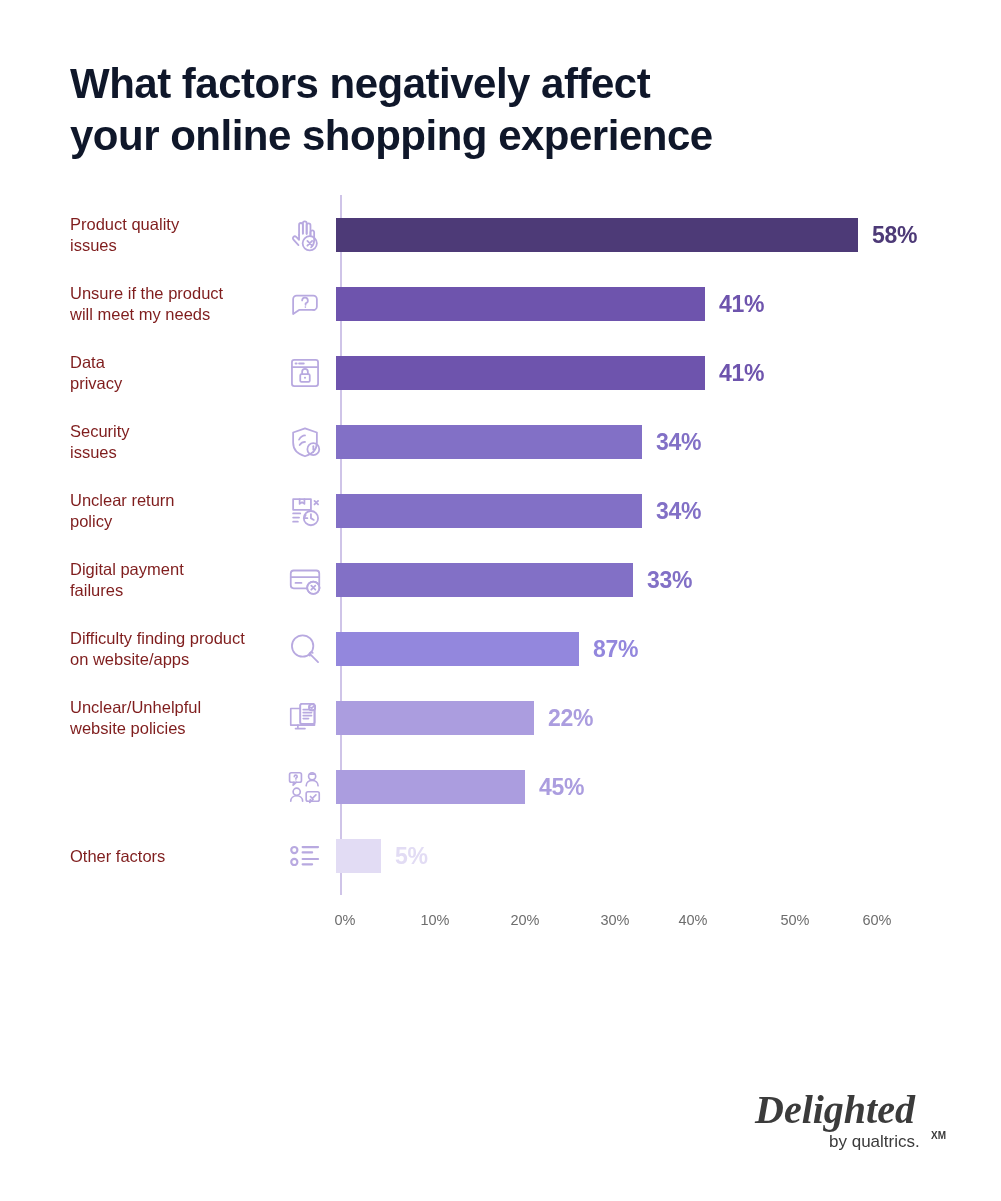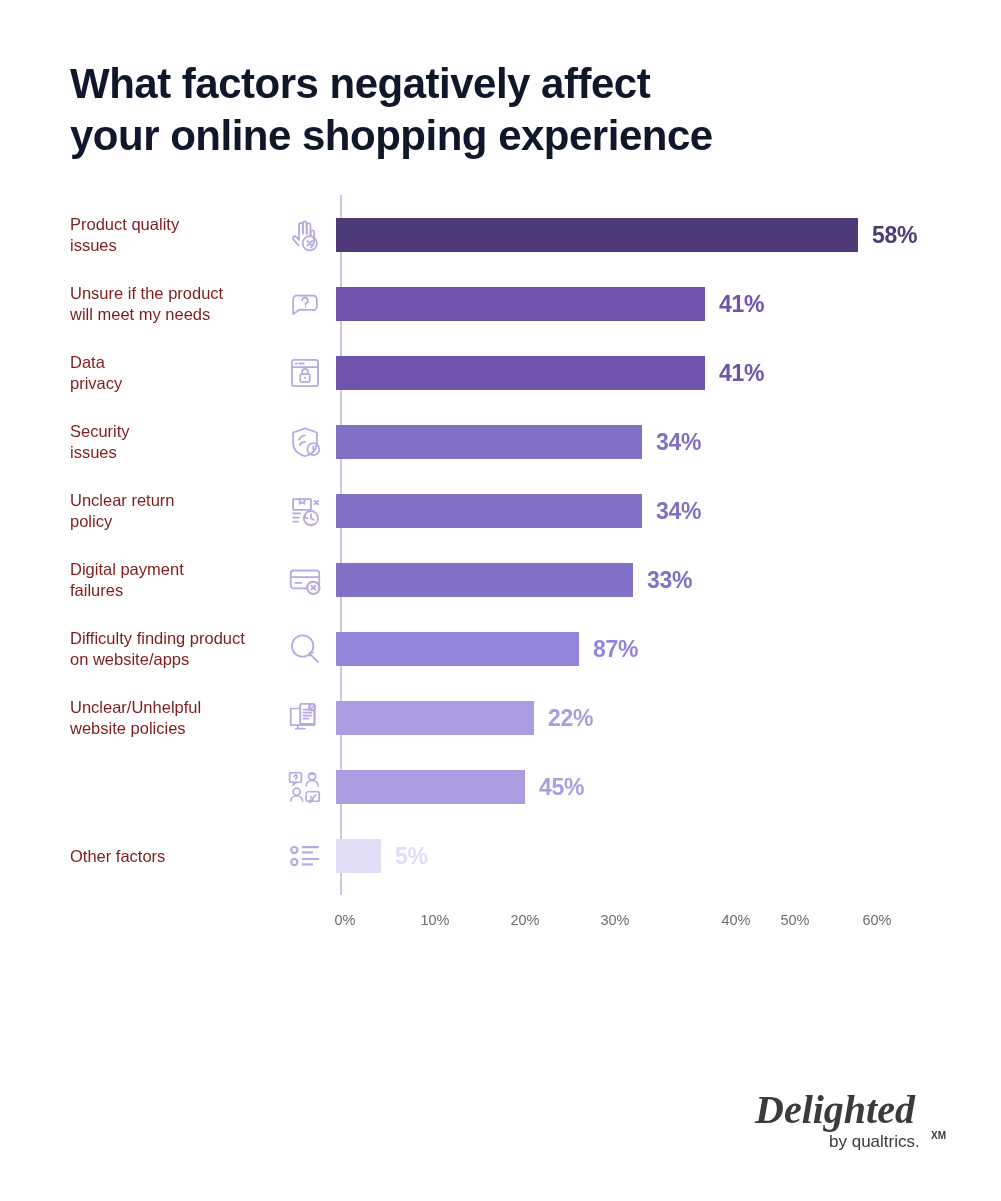--- a/index.html
+++ b/index.html
@@ -322,21 +322,21 @@
         </div>
       </div>
     </div>
 </div>
 
 <div id="x-axis">
     <div class="x-tick" style="left: 345px;">0%</div>
     <div class="x-tick" style="left: 435px;">10%</div>
     <div class="x-tick" style="left: 525px;">20%</div>
     <div class="x-tick" style="left: 615px;">30%</div>
-    <div class="x-tick" style="left: 736px;">40%</div>
+    <div class="x-tick" style="left: 693px;">40%</div>
     <div class="x-tick" style="left: 795px;">50%</div>
     <div class="x-tick" style="left: 877px;">60%</div>
   </div>
 
 <div id="logo">
   <svg viewBox="0 0 205 78" xmlns="http://www.w3.org/2000/svg">
     <g fill="#3b3b3b">
 
       <text x="4" y="42" font-family="Liberation Serif, serif" font-size="40" font-style="italic" font-weight="bold">Delighted</text>
       <text x="78" y="66" font-family="Liberation Sans, sans-serif" font-size="17">by qualtrics.</text>

